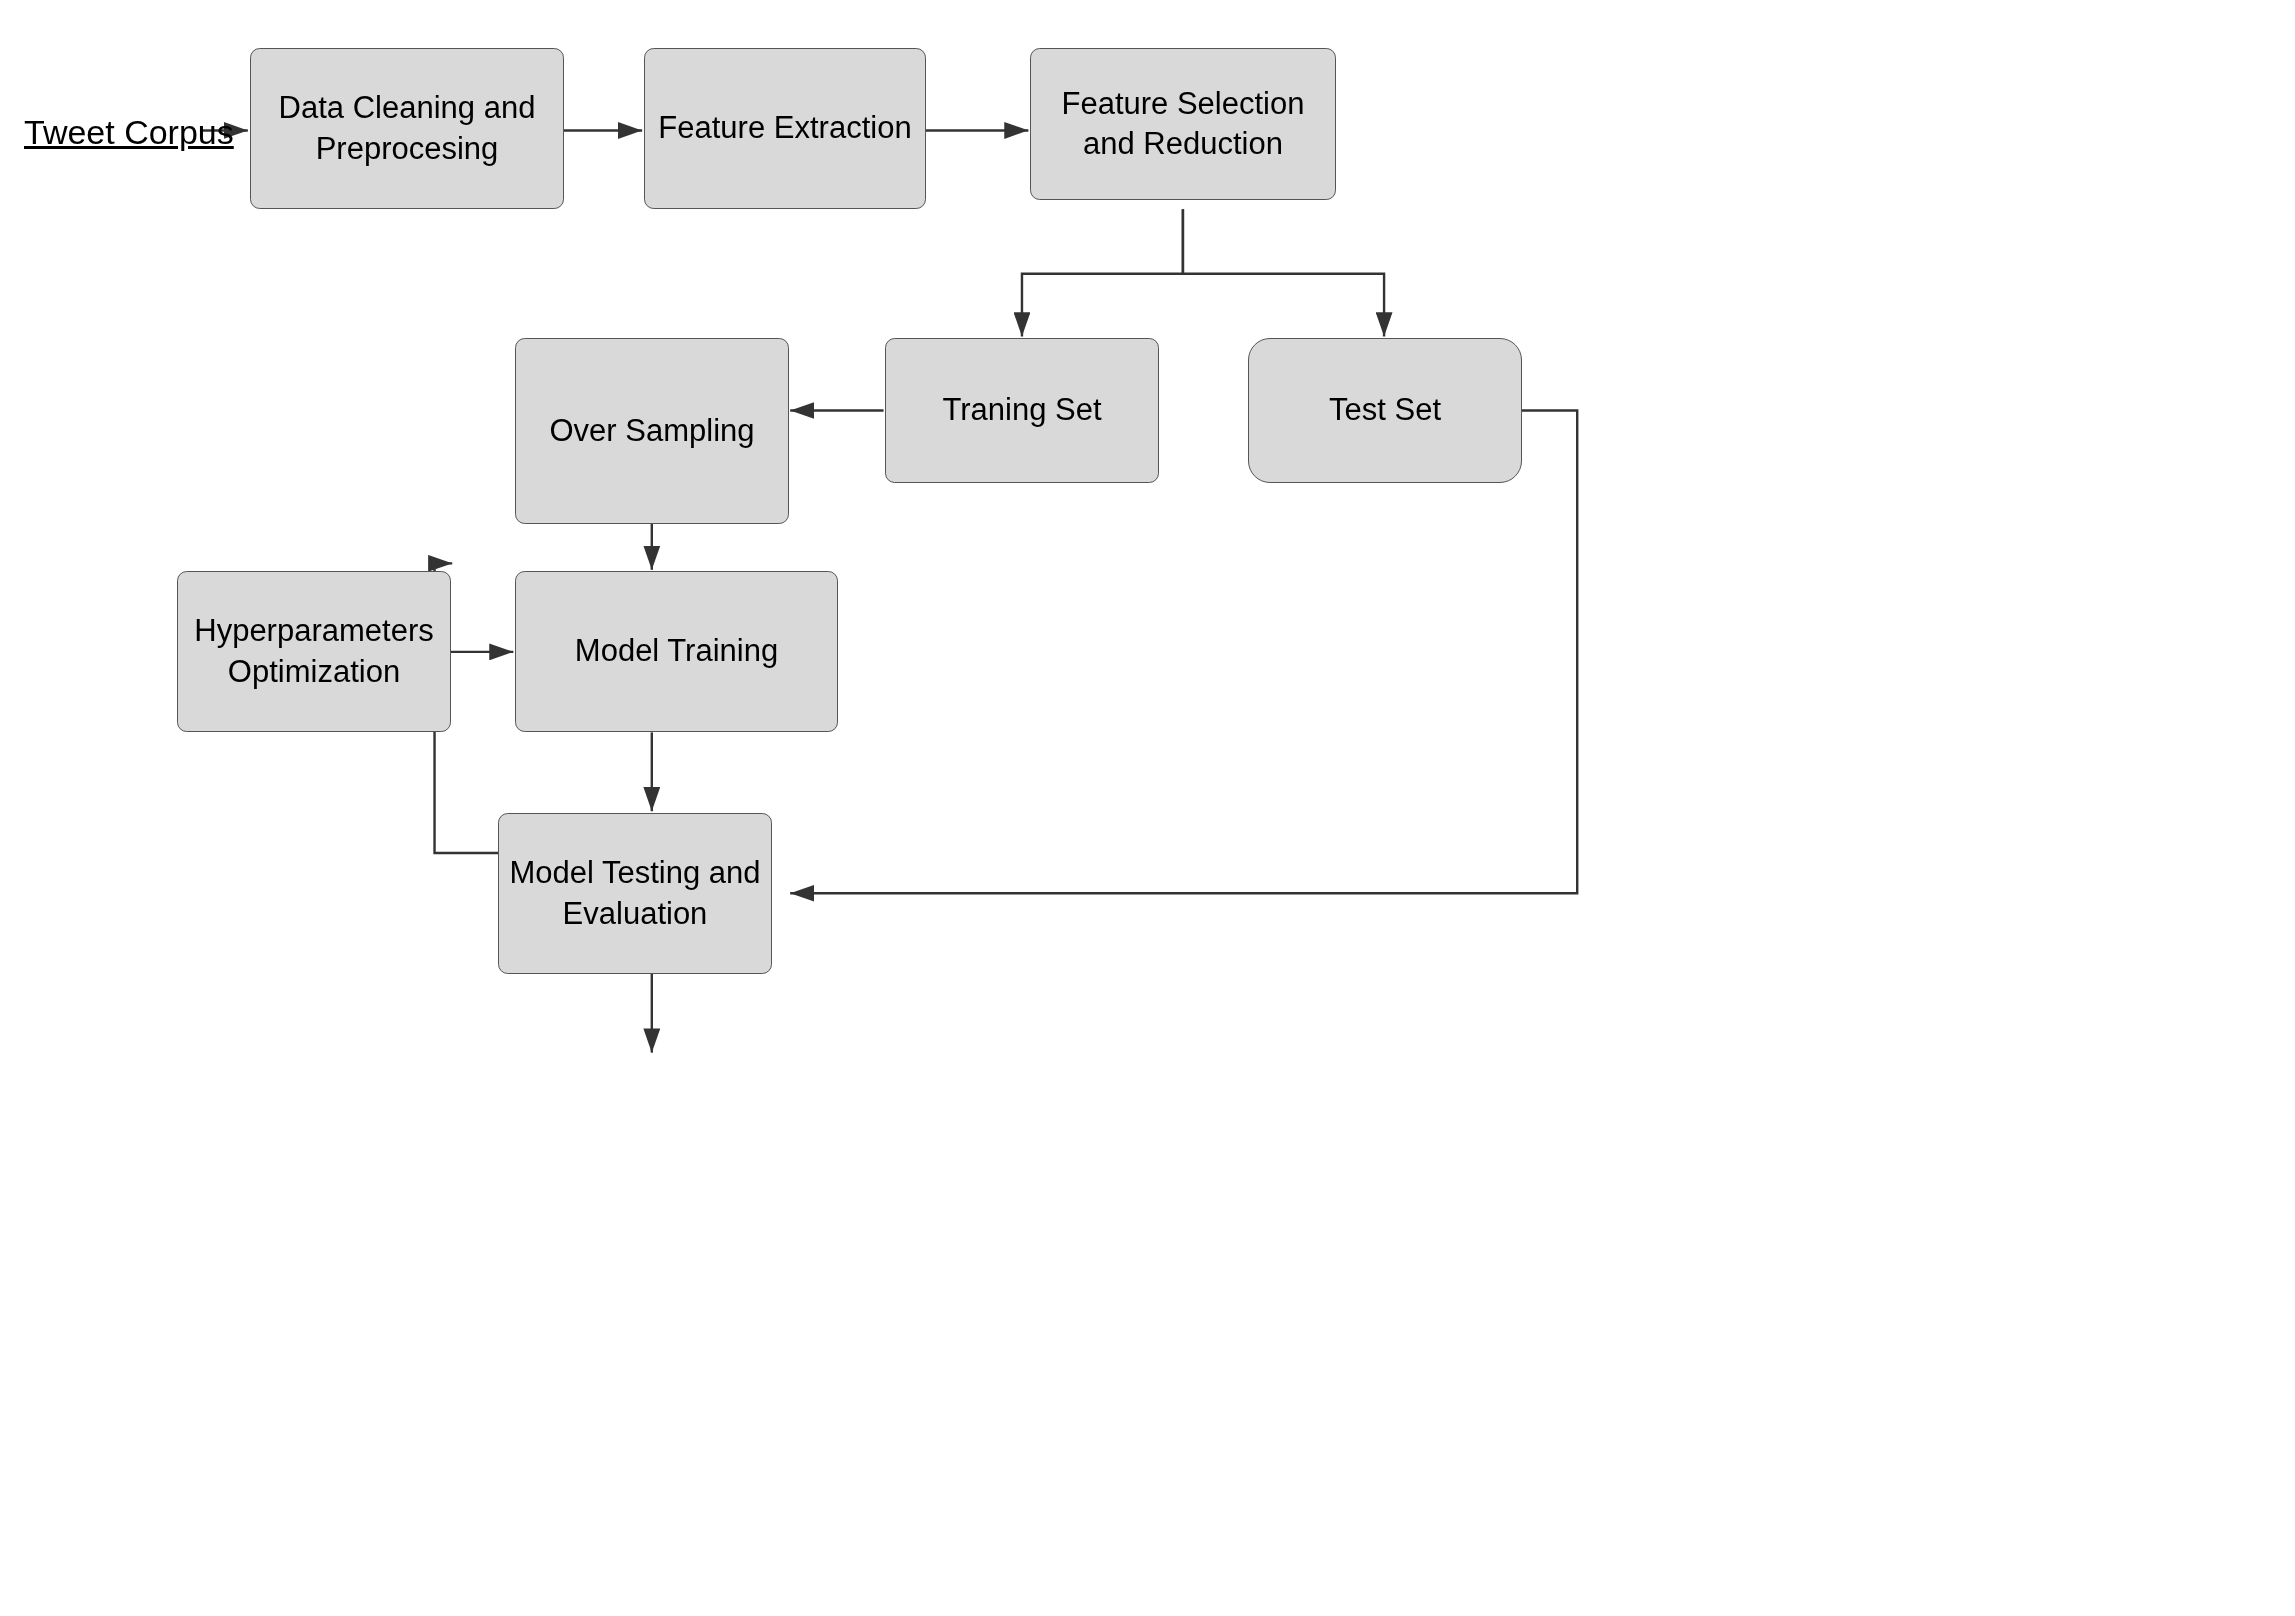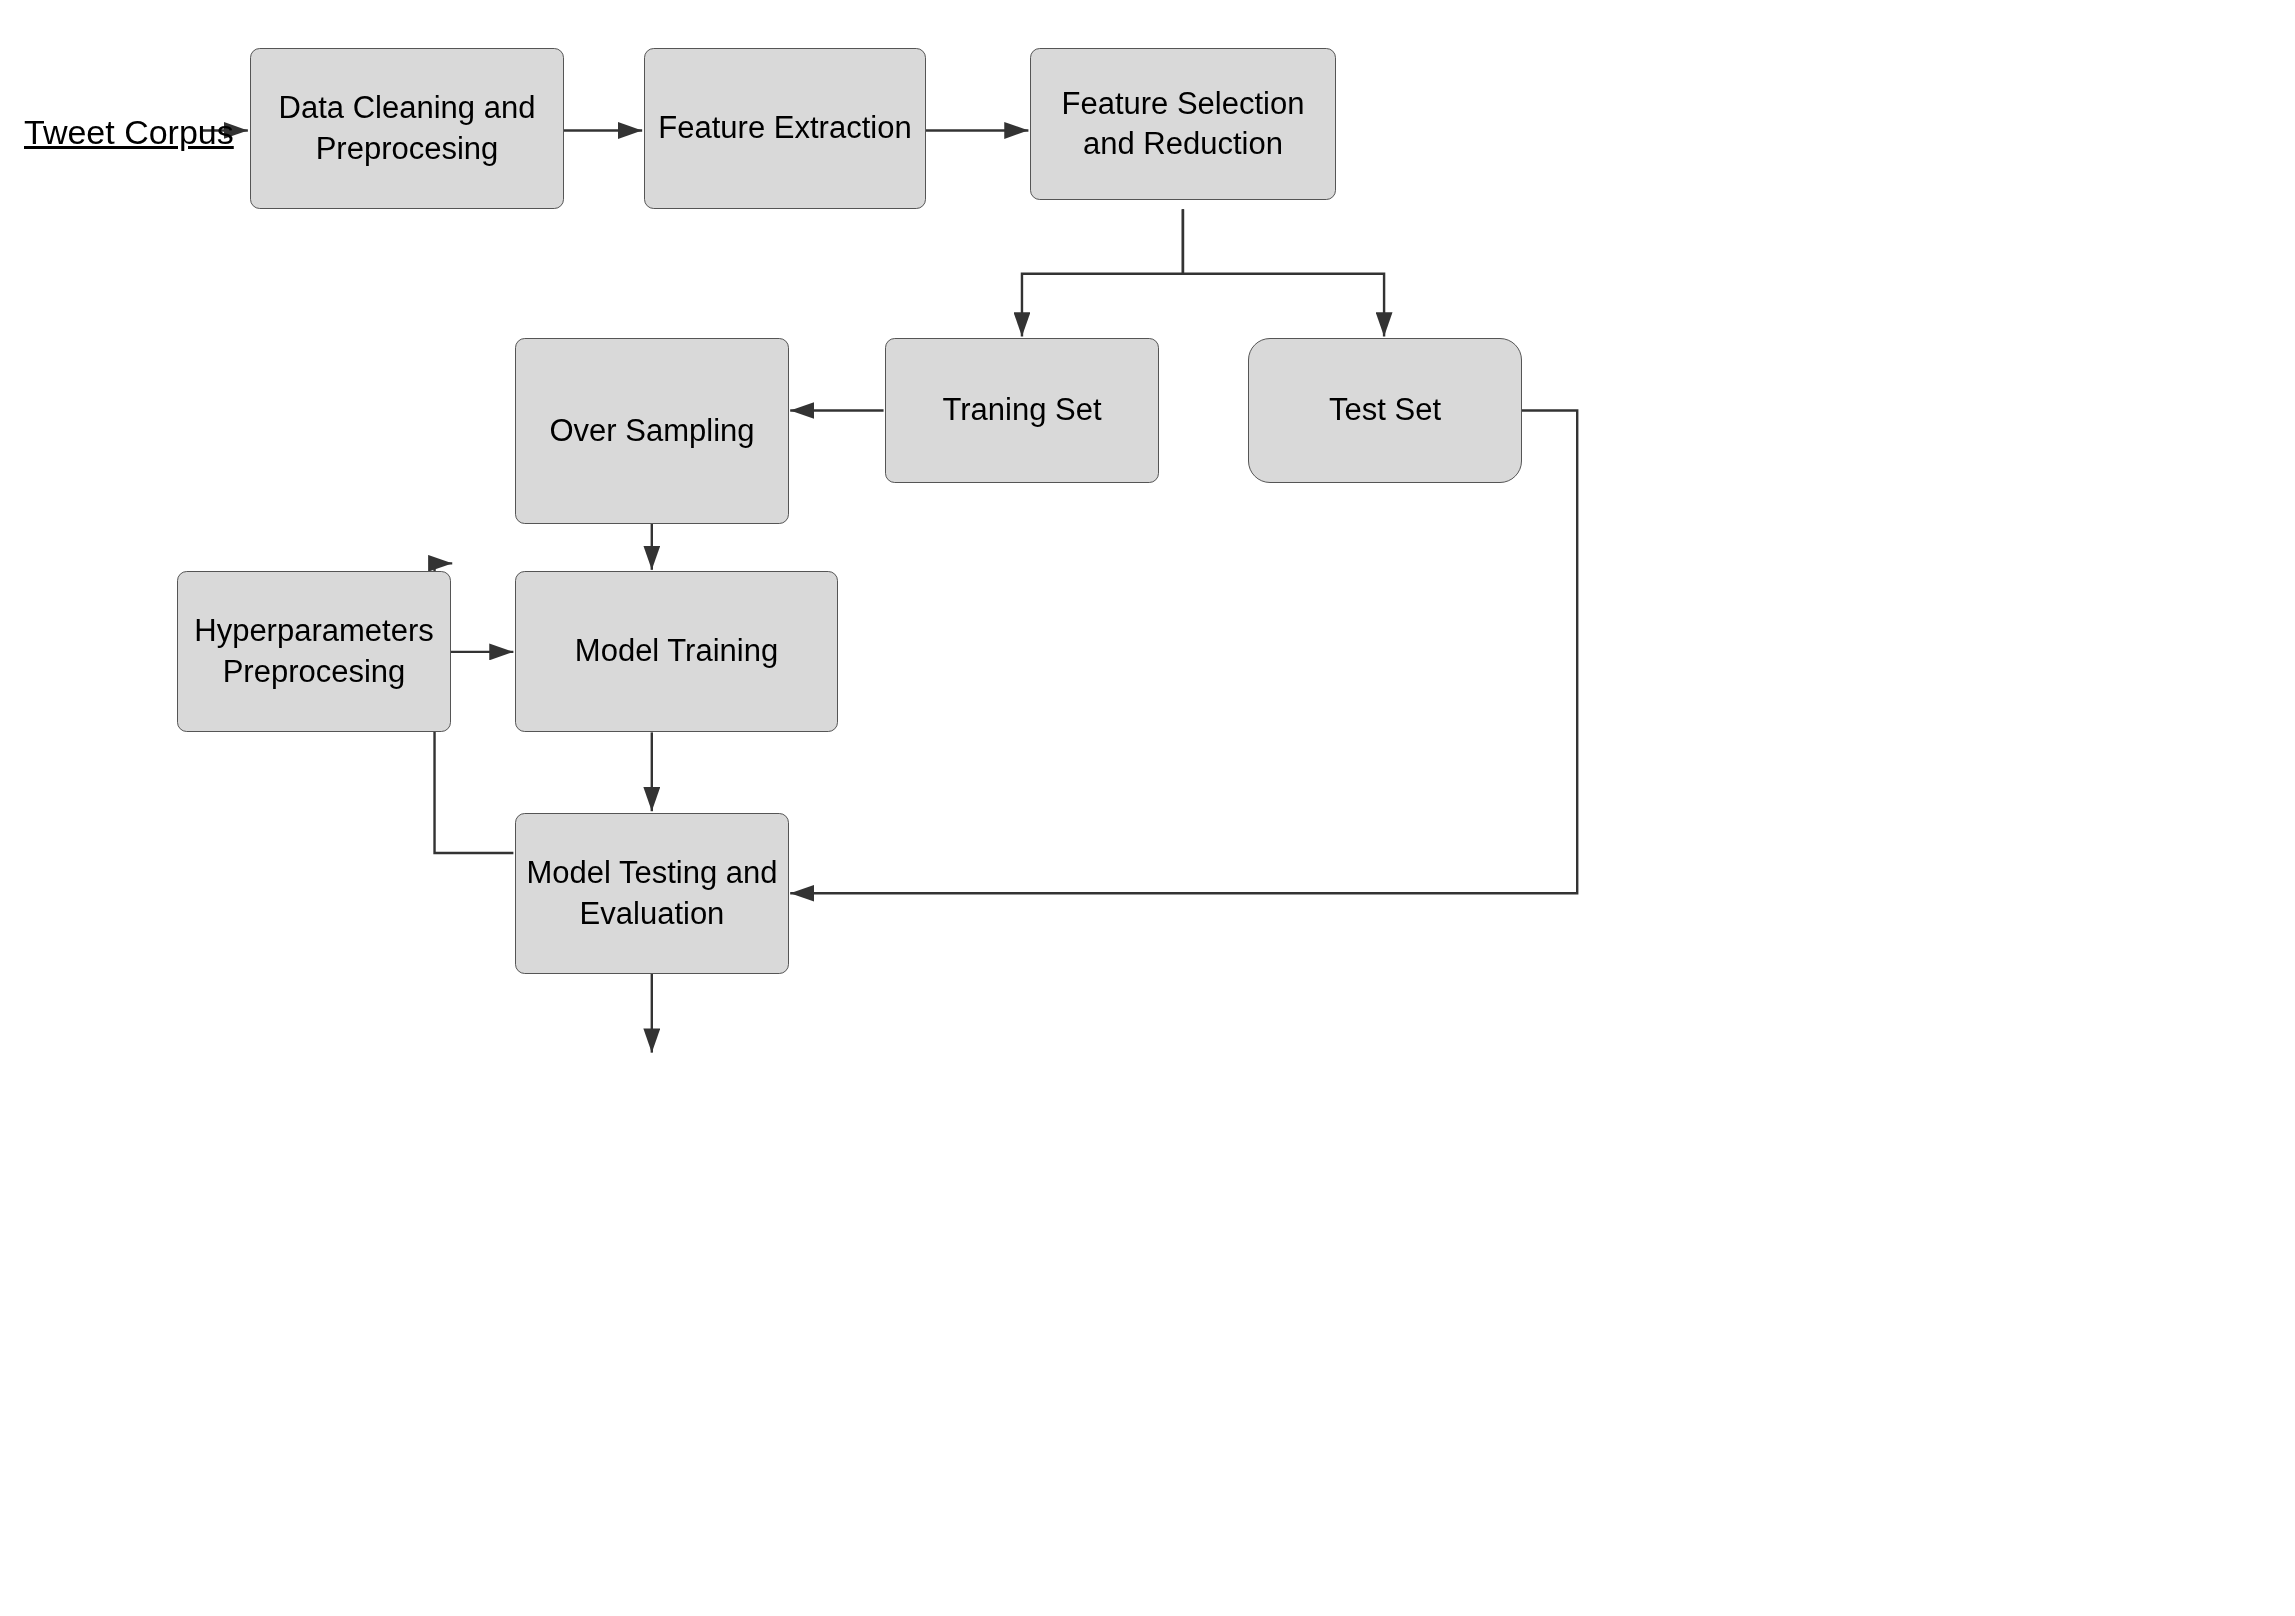--- a/index.html
+++ b/index.html
@@ -115,27 +115,27 @@
   <div class="node" style="left:1248px; top:338px; width:274px; height:145px;border-radius:22px;">
     <span>Test Set</span>
   </div>
 
   <div class="node" style="left:515px; top:338px; width:274px; height:186px;">
     <span>Over Sampling</span>
   </div>
 
   <div class="node" style="left:177px; top:571px; width:274px; height:161px;">
     <span style="white-space:pre-line;">Hyperparameters
-Preprocesing</span>
+Optimization</span>
   </div>
 
   <div class="node" style="left:515px; top:571px; width:323px; height:161px;">
     <span>Model Training</span>
   </div>
 
-  <div class="node" style="left:515px; top:813px; width:274px; height:161px;">
+  <div class="node" style="left:498px; top:813px; width:274px; height:161px;">
     <span style="white-space:pre-line;">Model Testing and
 Evaluation</span>
   </div>
 
 
 </div>
 
 
 </body></html>

